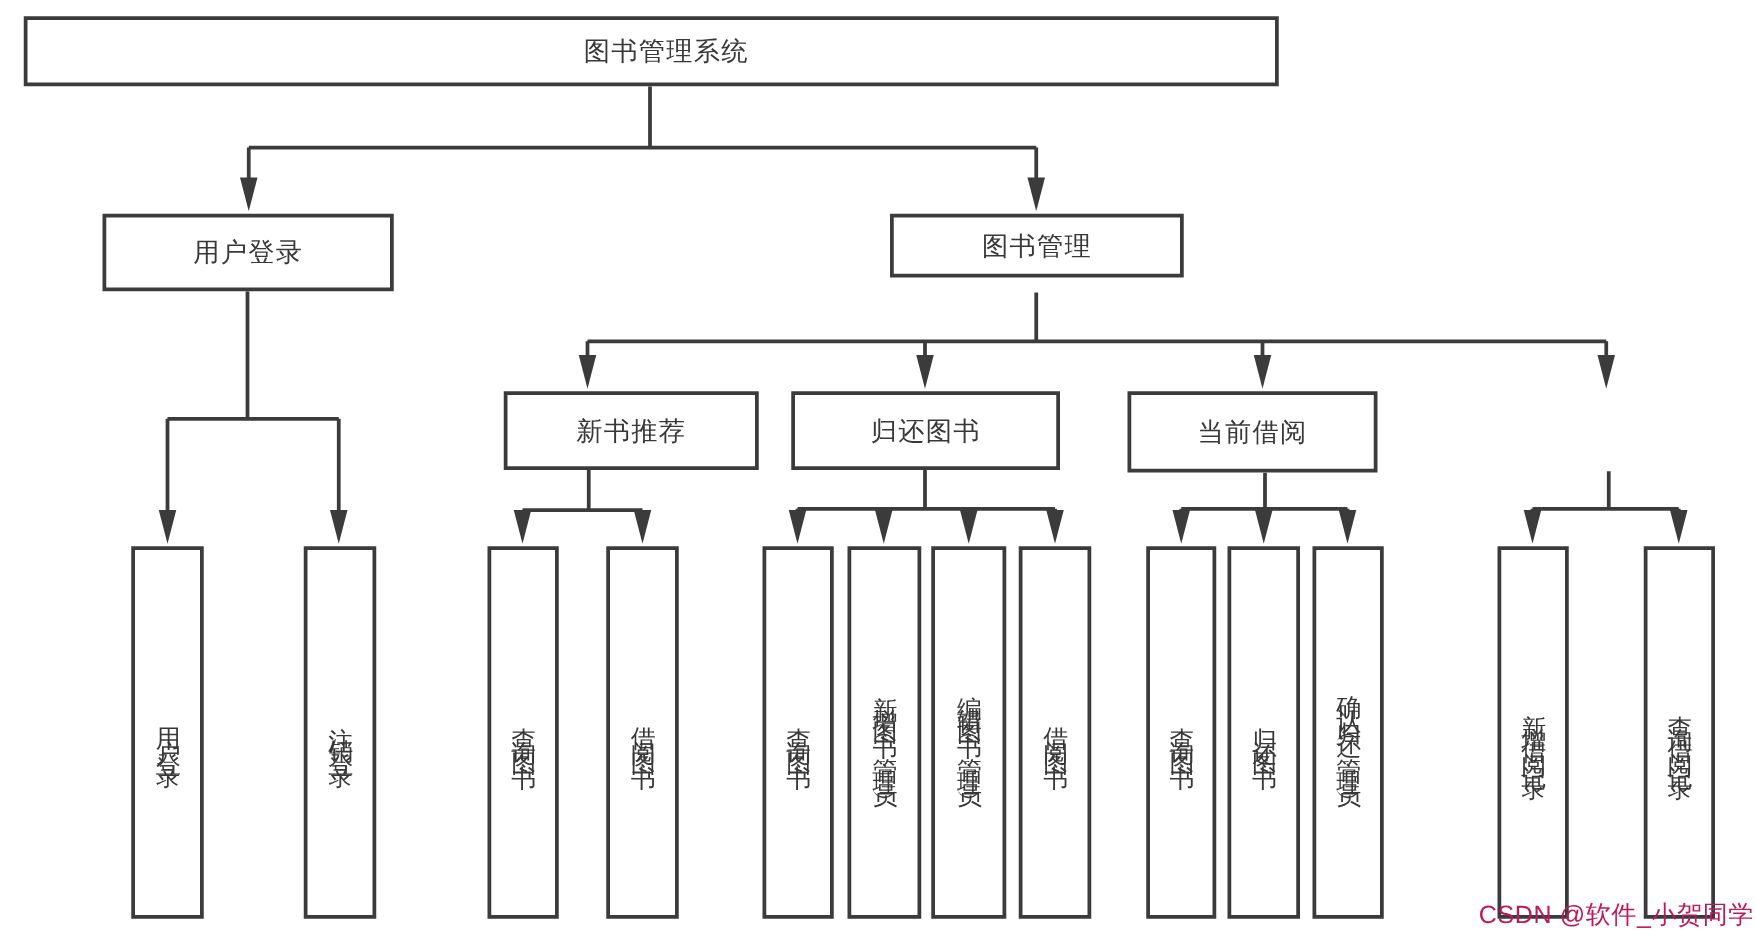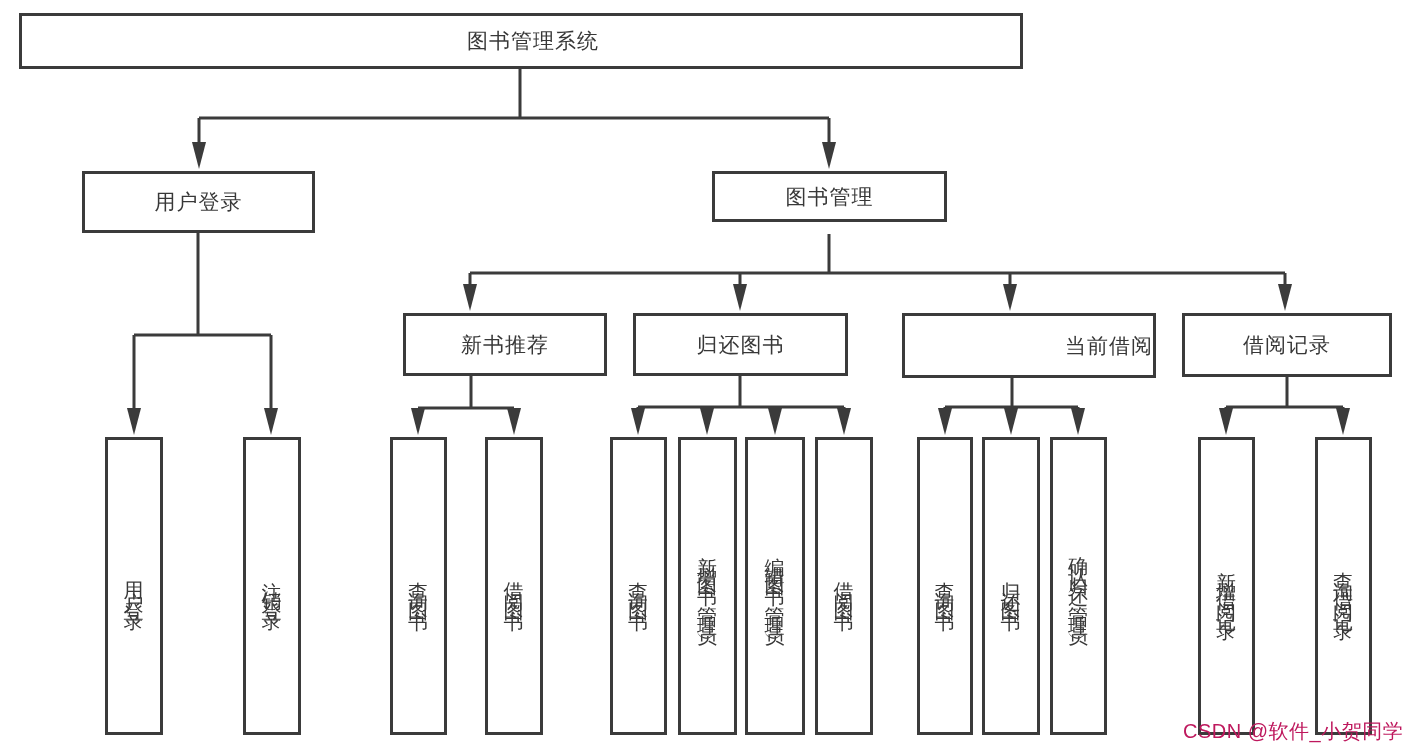--- a/index.html
+++ b/index.html
@@ -45,21 +45,21 @@
     letter-spacing: 10px;
     line-height: 1;
     white-space: nowrap;
   }
   
   .n-root     { left: 19px;   top: 13px;  width: 1004px; height: 56px; padding-left: 24px; }
   .n-login    { left: 82px;   top: 171px; width: 233px;  height: 62px; }
   .n-bookmgmt { left: 712px;  top: 171px; width: 235px;  height: 51px; }
   .n-rec      { left: 363px;  top: 313px; width: 204px;  height: 63px; margin-left: 40px; }
   .n-borrow   { left: 633px;  top: 313px; width: 215px;  height: 63px; }
-  .n-current  { left: 902px;  top: 313px; width: 254px;  height: 65px; justify-content: flex-end; }
+  .n-current  { left: 902px;  top: 313px; width: 200px;  height: 65px; }
   .n-record   { left: 1182px; top: 313px; width: 210px;  height: 64px; }
   
   .leaf { top: 437px; height: 298px; }
   .lf1  { left: 105px;  width: 58px; }
   .lf2  { left: 243px;  width: 58px; }
   .lf3  { left: 390px;  width: 57px; }
   .lf4  { left: 485px;  width: 58px; }
   .lf5  { left: 610px;  width: 57px; }
   .lf6  { left: 678px;  width: 59px; }
   .lf7  { left: 745px;  width: 60px; }
@@ -141,23 +141,20 @@
 
   <div class="box n-rec">
     <span class="hlabel">新书推荐</span>
   </div>
   <div class="box n-borrow">
     <span class="hlabel">归还图书</span>
   </div>
   <div class="box n-current">
     <span class="hlabel">当前借阅</span>
   </div>
-  <div class="box n-record">
-    <span class="hlabel">借阅记录</span>
-  </div>
 
   <div class="box leaf lf1">
     <span class="vtext">用户登录</span>
   </div>
   <div class="box leaf lf2">
     <span class="vtext">注销登录</span>
   </div>
 
   <div class="box leaf lf3">
     <span class="vtext">查询图书</span>

